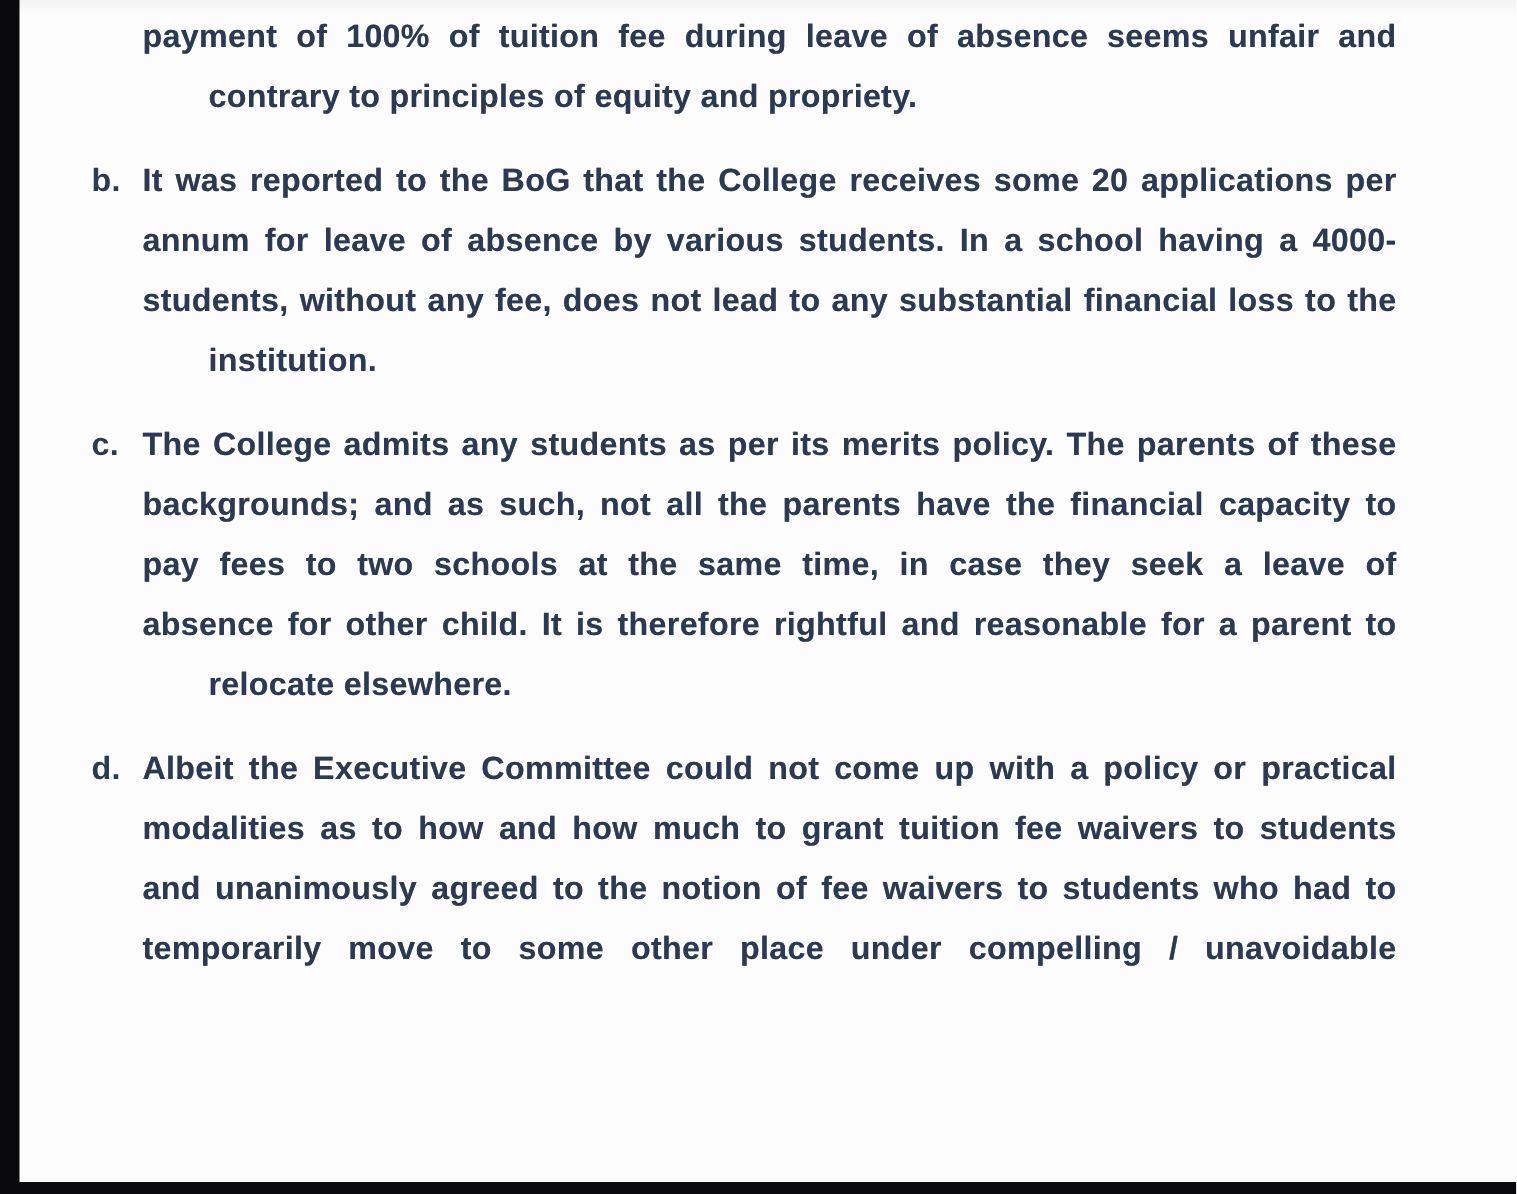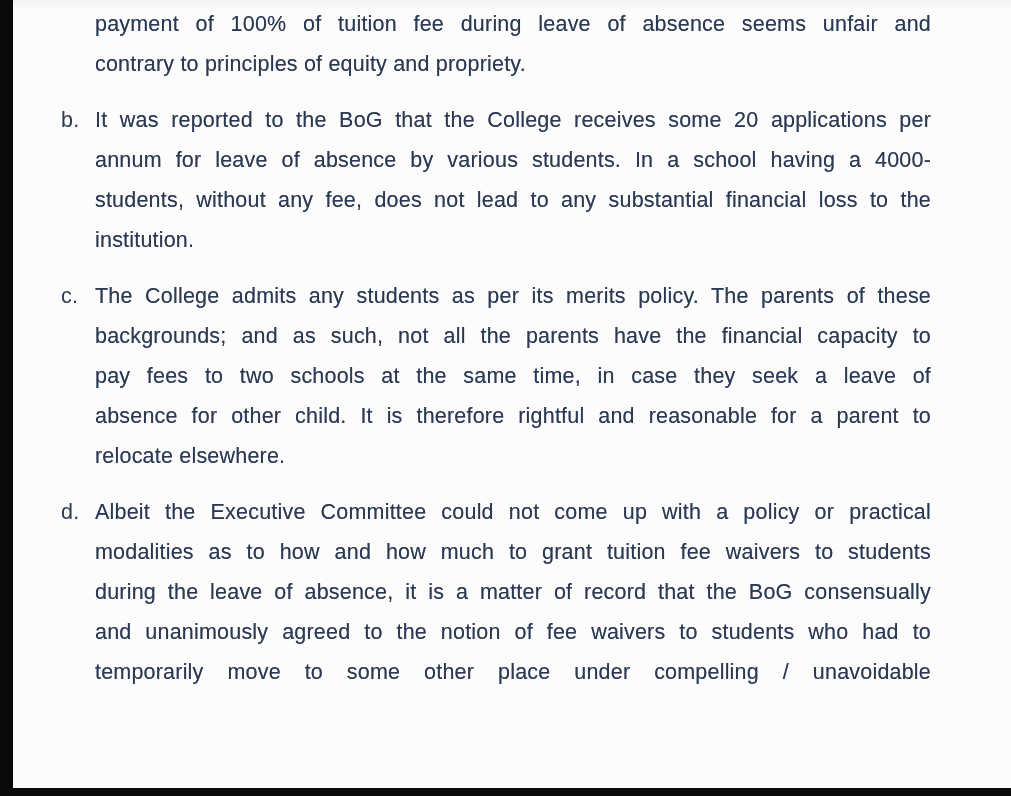--- a/index.html
+++ b/index.html
@@ -32,39 +32,41 @@
     left: 95px;
     top: 4px;
     width: 836px;
     font-size: 21.5px;
     line-height: 40px;
     letter-spacing: 0.2px;
   }
   .para {
     position: relative;
     margin: 0 0 16px 0;
+    font-weight: bold;
   }
   .para .marker {
     position: absolute;
     left: -34px;
     top: 0;
     width: 30px;
     text-align: left;
   }
   .tline {
     width: 100%;
     
     text-shadow: 0 0 0.4px rgba(43,58,82,0.55);
   }
   .tline.just {
     text-align: justify;
     text-align-last: justify;
   }
   .tline.plain {
     text-align: left;
+    margin-left: 44px;
   }
 </style>
 </head>
 <body>
 
 <div class="page" style="color: rgb(43, 58, 82);">
   <div class="scan-bar-left" style="background: rgb(10, 10, 12);"></div>
   <div class="content" id="doc-content">
       <div class="para">
         <div class="tline just">payment of 100% of tuition fee during leave of absence seems unfair and</div>
@@ -82,19 +84,18 @@
         <div class="tline just">The College admits any students as per its merits policy. The parents of these</div>
         <div class="tline just">backgrounds; and as such, not all the parents have the financial capacity to</div>
         <div class="tline just">pay fees to two schools at the same time, in case they seek a leave of</div>
         <div class="tline just">absence for other child. It is therefore rightful and reasonable for a parent to</div>
         <div class="tline plain">relocate elsewhere.</div>
       </div>
       <div class="para">
         <span class="marker">d.</span>
         <div class="tline just">Albeit the Executive Committee could not come up with a policy or practical</div>
         <div class="tline just">modalities as to how and how much to grant tuition fee waivers to students</div>
-        <div class="tline just">during the leave of absence, it is a matter of record that the BoG consensually</div>
         <div class="tline just">and unanimously agreed to the notion of fee waivers to students who had to</div>
         <div class="tline just">temporarily move to some other place under compelling / unavoidable</div>
       </div>
     </div>
   <div class="scan-bar-bottom" style="background: rgb(10, 10, 12);"></div>
 </div>
 
 </body></html>

